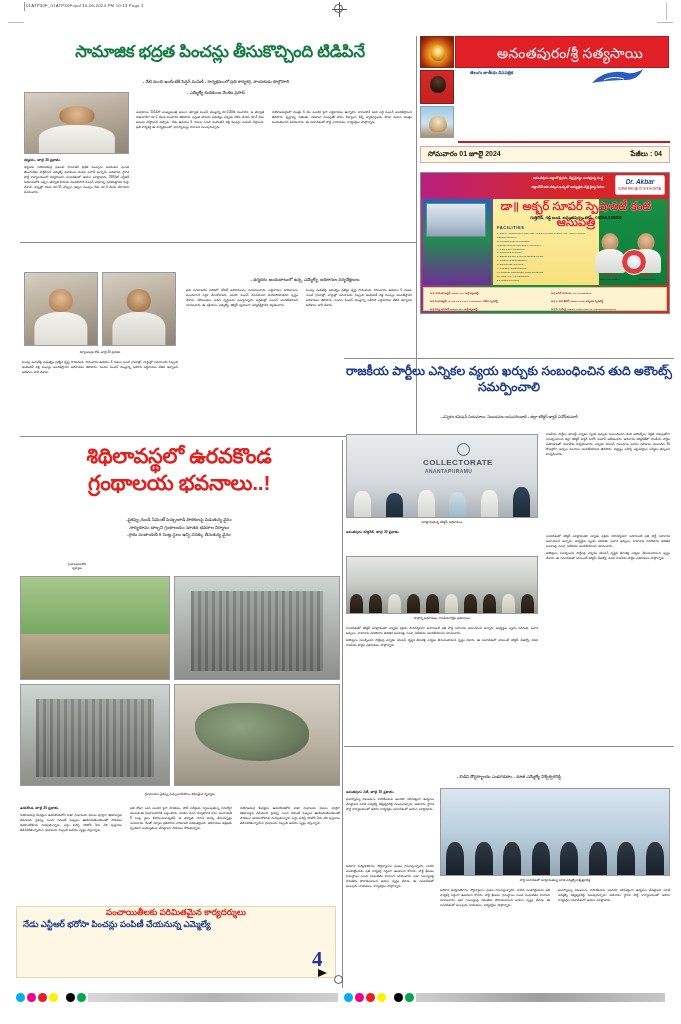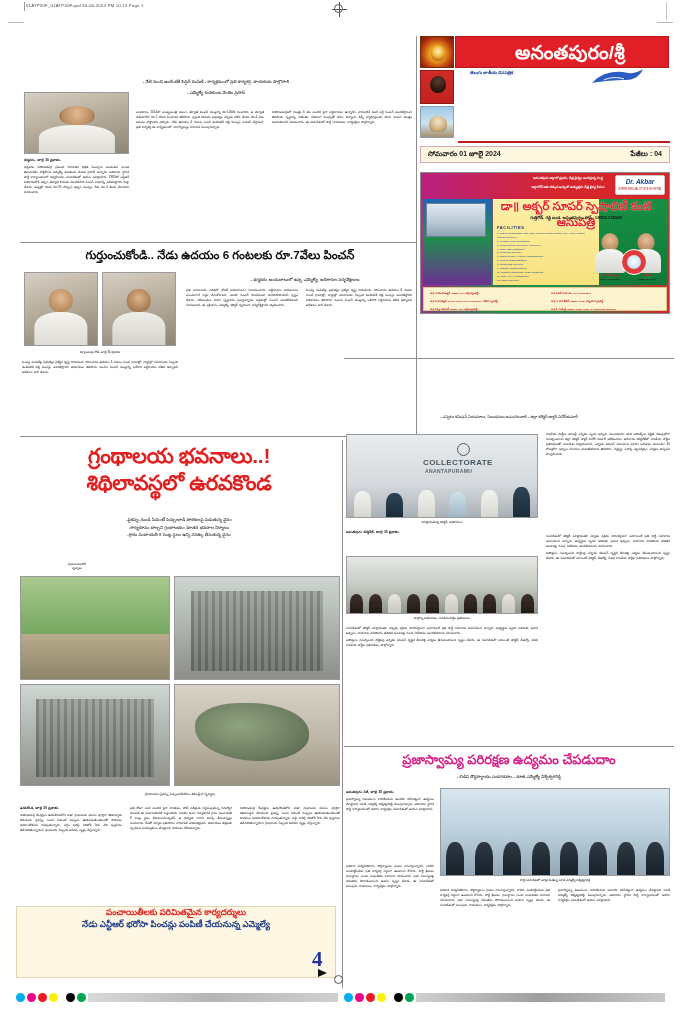--- a/index.html
+++ b/index.html
@@ -50,21 +50,21 @@
   .caption {
     font-size: 3.2px; color: #222; text-align: center; line-height: 1.4;
   }
 
   
   .mast-red {
     position: absolute; left: 455px; top: 36px; width: 214px; height: 32px;
     background: #e01f26; border: 1px solid #b5161c;
   }
   .mast-red span {
-    display:block; color:#fff; font-weight:bold; font-size:19px;
+    display:block; color:#fff; font-weight:normal; font-size:14px;
     line-height:32px; text-align:center; letter-spacing:.2px;padding-left:16px;
   }
   .mast-deity {
     position:absolute; left:420px; top:36px; width:34px; height:32px;
     background:
       radial-gradient(circle at 50% 55%, #ffd24a 0%, #e8971d 35%, #b1320f 70%, #5e1608 100%);
     border:1px solid #7a2b08;
     overflow:hidden;
   }
   .mast-deity:after{
@@ -343,21 +343,21 @@
   .bottombanner {
     position:absolute; left:16px; top:906px; width:320px; height:72px;
     background:#fdf7e3; border:1px solid #e0d7b6;
   }
   .bottombanner .l1, .bottombanner .l2 {
     text-align:center; font-weight:bold; color:#e2201f; font-size:8.6px;
     line-height:1.35; padding:0 6px;
   }
   .bottombanner .l1 { padding-top:4px; }
   .bottombanner .l3, .bottombanner .l4 {
-    text-align:center; font-weight:bold; color:#1b3c8c; font-size:8.6px;
+    text-align:left; font-weight:bold; color:#1b3c8c; font-size:8.6px;
     line-height:1.35; padding:0 6px;
   }
   .pagenum {
     position:absolute; left:312px; top:947px;
     font-size:21px; font-weight:bold; color:#2233aa; font-family:"Liberation Serif", serif;
   }
   .pagearrow {
     position:absolute; left:318px; top:969px; width:0; height:0;
     border-left:9px solid #111; border-top:4px solid transparent; border-bottom:4px solid transparent;
   }
@@ -405,20 +405,21 @@
       <path d="M14 12 C20 9, 28 9, 34 11" stroke="#ffffff" stroke-width="1" fill="none"></path>
     </svg>
   </div>
   <div class="mast-rule"></div>
 
   <div class="datebar">
     <span>సోమవారం  01  జూలై  2024</span>
     <span>పేజీలు : 04</span>
   </div>
 
+  <div class="hl-green">సామాజిక భద్రత పించన్లు తీసుకొచ్చింది టిడిపినే</div>
   <div class="hl-sub" style="left:46px; top:78px;">- నేటి నుంచి ఇంటింటికీ పెన్షన్ పంపిణీ  - కార్యక్రమంలో ప్రతి కార్యకర్త, నాయకుడు పాల్గొనాలి</div>
   <div class="hl-sub" style="left:46px; top:89px;">- ఎమ్మెల్యే కందికుంట వెంకట ప్రసాద్</div>
 
   <div class="photo ph-portrait" style="left:24px; top:92px; width:105px; height:62px;">
     <div class="head"></div>
       <div class="torso"></div>
   </div>
 
   <div class="body-col" style="position:absolute; left:24px; top:158px; width:105px; height:80px;">
     <p><span class="dateline">ధర్మవరం, జూలై 30 ప్రభాతం</span></p>
@@ -426,21 +427,20 @@
   </div>
   <div class="body-col" style="position:absolute; left:136px; top:110px; width:128px; height:128px;">
     <p>చంద్రబాబు 2014లో ముఖ్యమంత్రి అయిన తర్వాత పింఛన్ మొత్తాన్ని రూ.1000కి పెంచారని, ఆ తర్వాత దశలవారీగా రూ.2 వేలకు పెంచారని తెలిపారు. ప్రస్తుత కూటమి ప్రభుత్వం ఎన్నికల హామీ మేరకు రూ.4 వేలు అమలు చేస్తోందని చెప్పారు. నేడు ఉదయం 6 గంటల నుంచే ఇంటింటికీ వెళ్లి పింఛన్లు పంపిణీ చేస్తామని, ప్రతి కార్యకర్త ఈ కార్యక్రమంలో భాగస్వామ్యం కావాలని పిలుపునిచ్చారు.</p>
   </div>
   <div class="body-col" style="position:absolute; left:272px; top:110px; width:140px; height:128px;">
     <p>నియోజకవర్గంలో మొత్తం 6 వేల మందికి పైగా లబ్ధిదారులు ఉన్నారని, వారందరికీ ఇంటి వద్దే పింఛన్ అందజేస్తామని తెలిపారు. వృద్ధాప్య, వితంతు, వికలాంగ పింఛన్లతో పాటు దివ్యాంగ, కిడ్నీ వ్యాధిగ్రస్తులకు కూడా పెంచిన మొత్తం అందుతుందని వివరించారు. ఈ సమావేశంలో పార్టీ నాయకులు, కార్యకర్తలు పాల్గొన్నారు.</p>
   </div>
 
   <div class="hr-thin" style="left:20px; top:242px; width:396px;"></div>
 
-  <div class="hl-blue2">గుర్తుంచుకోండి.. నేడు ఉదయం 6 గంటలకు రూ.7వేలు పించన్</div>
   <div class="hl-sub" style="left:200px; top:276px; width:210px;">- ధర్మవరం అందుబాటులో ఉన్న, ఎమ్మెల్యే, అధికారుల పర్యవేక్షణలు</div>
 
   <div class="photo ph-portrait" style="left:24px; top:272px; width:74px; height:74px;">
     <div class="head"></div>
       <div class="torso"></div>
   </div>
   <div class="photo ph-portrait" style="left:102px; top:272px; width:74px; height:74px;">
     <div class="head" style="background:radial-gradient(circle at 50% 40%,#ddb48d 0%,#a87b52 70%,#6c4b2c 100%);"></div>
     <div class="torso" style="background:linear-gradient(#efefe9,#d4d2ca);"></div>
   </div>
@@ -517,20 +517,21 @@
         <div>డా॥ రమ్య అరవింద్, MBBS, MS, ఆప్తాల్మాలజిస్ట్</div>
       </div>
       <div>
         <div>డా॥ అనిల్ నాయుడు, IOL Consultant</div>
         <div>డా॥ ఎ. హరి కిషోర్, MBBS, DNB, కార్నియా స్పెషలిస్ట్</div>
         <div>డా॥ పి. సురేంద్ర, MBBS, DNB, FMRF &amp; Glaucoma Surgeon</div>
       </div>
     </div>
   </div>
 
+  <div class="hl-blue-r">రాజకీయ పార్టీలు ఎన్నికల వ్యయ ఖర్చుకు సంబంధించిన తుది అకౌంట్స్ సమర్పించాలి</div>
   <div class="hl-blue-r-sub">- ఎన్నికల కమిషన్ నియమాలు, నిబంధనలు అనుసరించాలి  - జిల్లా కలెక్టర్ డాక్టర్ వినోద్‌కుమార్</div>
 
   <div class="photo ph-collect" style="left:346px; top:434px; width:192px; height:84px;">
     <div class="logo"></div>
     <div class="t1">COLLECTORATE</div>
     <div class="t2">ANANTAPURAMU</div>
     <div class="row" style="position:absolute;left:0;right:0;bottom:0;height:44%;display:flex;align-items:flex-end;justify-content:space-around;">
       <i style="display:block;width:9%;height:72%;background:linear-gradient(#f2f2ef,#d7d7d2);border-radius:42% 42% 0 0;"></i>
       <i style="display:block;width:9%;height:66%;background:linear-gradient(#2d4355,#1c2b38);border-radius:42% 42% 0 0;"></i>
       <i style="display:block;width:9%;height:74%;background:linear-gradient(#f2f2ef,#d7d7d2);border-radius:42% 42% 0 0;"></i>
@@ -571,22 +572,22 @@
   </div>
   <div class="body-col" style="position:absolute; left:546px; top:534px; width:124px; height:208px;">
     <p>సమావేశంలో కలెక్టర్ మాట్లాడుతూ ఎన్నికల ప్రక్రియ పారదర్శకంగా జరగాలంటే ప్రతి పార్టీ సహకారం అవసరమని అన్నారు. అభ్యర్థుల వ్యయ పరిమితి, ప్రచార ఖర్చులు, వాహనాల వినియోగం తదితర అంశాలపై సమగ్ర నివేదికలు అందజేయాలని సూచించారు.</p>
     <p>అకౌంట్లను సమర్పించని పార్టీలపై ఎన్నికల కమిషన్ దృష్టికి తీసుకెళ్లి చర్యలు తీసుకుంటామని స్పష్టం చేశారు. ఈ సమావేశంలో జాయింట్ కలెక్టర్, డీఆర్వో, వివిధ రాజకీయ పార్టీల ప్రతినిధులు పాల్గొన్నారు.</p>
   </div>
 
   <div class="hr-thin" style="left:344px; top:358px; width:330px;"></div>
   <div class="hr-thin" style="left:344px; top:746px; width:330px;"></div>
 
   <div class="hl-red-big">
+    <div>శిథిలావస్థలో ఉరవకొండ</div>
     <div>గ్రంథాలయ భవనాలు..!</div>
-    <div>శిథిలావస్థలో ఉరవకొండ</div>
   </div>
   <div class="hl-bullets">
     <div>-పైకప్పు నుండి సిమెంట్ పెచ్చులూడి పాఠకులపై పడుతున్న వైనం</div>
     <div>-కార్యరూపం దాల్చని గ్రంథాలయం నూతన భవనాల నిర్మాణం</div>
     <div>-గ్రామ పంచాయతీ 8 సెంట్ల స్థలం ఇచ్చి వెనక్కు తీసుకున్న వైనం</div>
   </div>
 
   <div class="caption" style="position:absolute; left:30px; top:562px; width:94px; font-size:2.9px; white-space:pre-line;">గ్రంథాలయంలోని
 దృశ్యాలు</div>
 
@@ -603,21 +604,20 @@
   </div>
   <div class="body-col" style="position:absolute; left:130px; top:806px; width:102px; height:96px;">
     <p>ప్రతి రోజూ వంద మందికి పైగా పాఠకులు, పోటీ పరీక్షలకు సిద్ధమవుతున్న నిరుద్యోగ యువత ఈ గ్రంథాలయానికి వస్తుంటారు. నూతన భవన నిర్మాణానికి గ్రామ పంచాయతీ 8 సెంట్ల స్థలం కేటాయించినప్పటికీ, ఆ తర్వాత దానిని వెనక్కి తీసుకున్నట్లు సమాచారం. దీంతో నిర్మాణ ప్రతిపాదన కాగితాలకే పరిమితమైంది. అధికారులు తక్షణమే స్పందించి మరమ్మతులు చేపట్టాలని పాఠకులు కోరుతున్నారు.</p>
   </div>
   <div class="body-col" style="position:absolute; left:240px; top:806px; width:100px; height:96px;">
     <p>నియోజకవర్గ కేంద్రమైన ఉరవకొండలోని శాఖా గ్రంథాలయ భవనం పూర్తిగా శిథిలావస్థకు చేరుకుంది. పైకప్పు నుంచి సిమెంట్ పెచ్చులు ఊడిపడుతుండటంతో పాఠకులు భయాందోళనకు గురవుతున్నారు. వర్షం కురిస్తే గదిలోకి నీరు చేరి పుస్తకాలు తడిసిపోతున్నాయని గ్రంథాలయ సిబ్బంది ఆవేదన వ్యక్తం చేస్తున్నారు.</p>
   </div>
 
   <div class="vr-thin" style="left:342px; top:440px; height:548px;"></div>
 
-  <div class="hl-pink">ప్రజాస్వామ్య పరిరక్షణ ఉద్యమం చేపడుదాం</div>
   <div class="hl-pink-sub">- బిడివి దౌర్జన్యాలను ఎండగడదాం - మాజీ ఎమ్మెల్యే విశ్వేశ్వరరెడ్డి</div>
 
   <div class="body-col" style="position:absolute; left:346px; top:790px; width:88px; height:70px;">
     <p><span class="dateline">అనంతపురం సిటీ, జూలై 30 ప్రభాతం</span></p>
     <p>ప్రజాస్వామ్య విలువలను కాపాడేందుకు అందరూ కలిసికట్టుగా ఉద్యమం చేపట్టాలని మాజీ ఎమ్మెల్యే విశ్వేశ్వరరెడ్డి పిలుపునిచ్చారు. ఆదివారం స్థానిక పార్టీ కార్యాలయంలో జరిగిన కార్యకర్తల సమావేశంలో ఆయన మాట్లాడారు.</p>
   </div>
 
   <div class="photo ph-hall" style="left:440px; top:788px; width:230px; height:88px;">
     <div class="row">
         <i></i>

